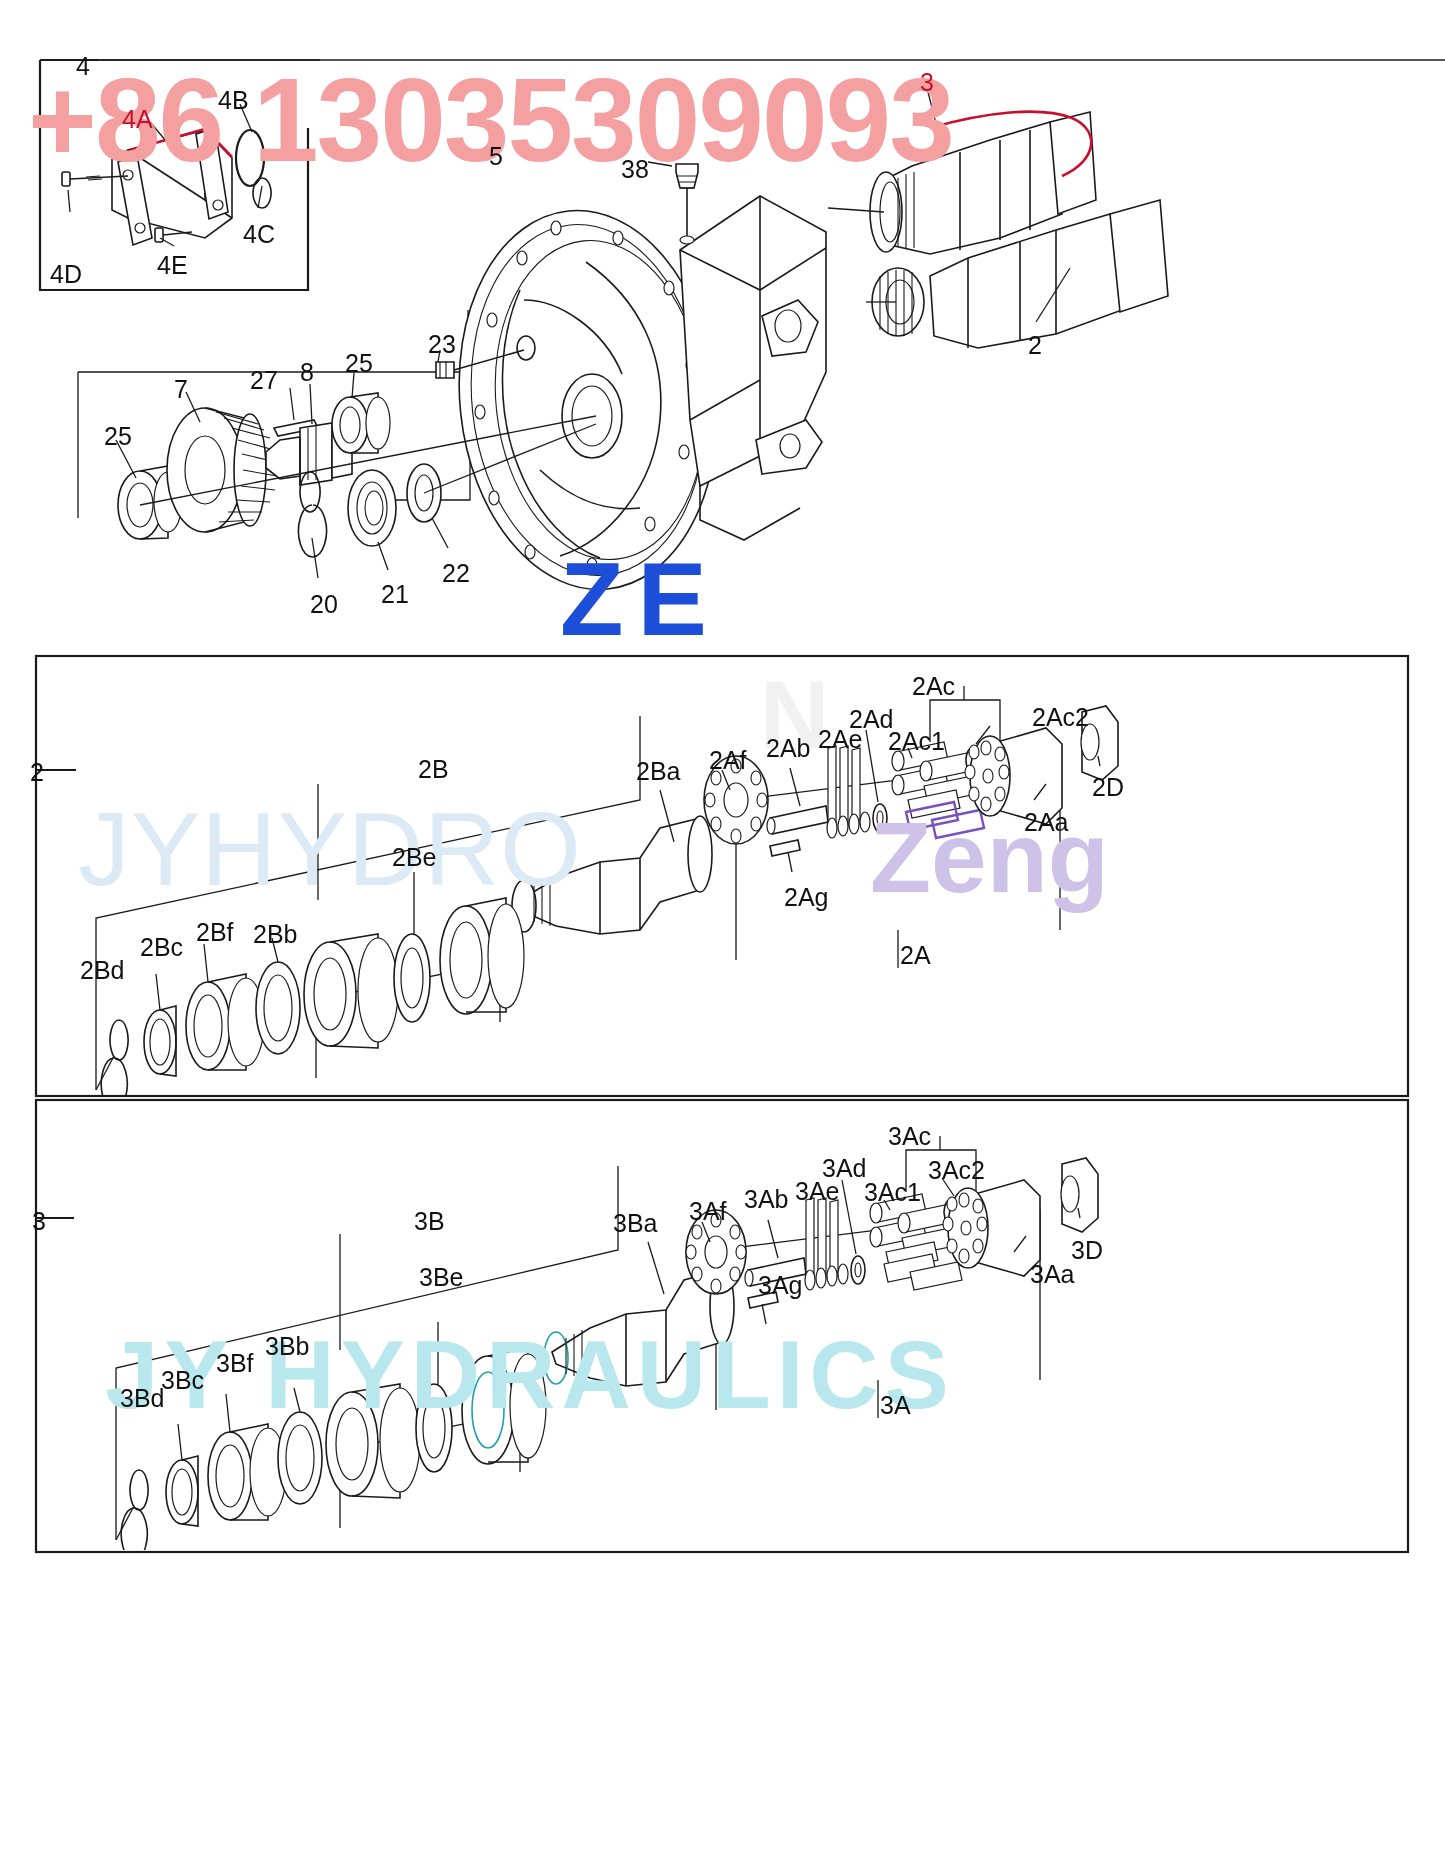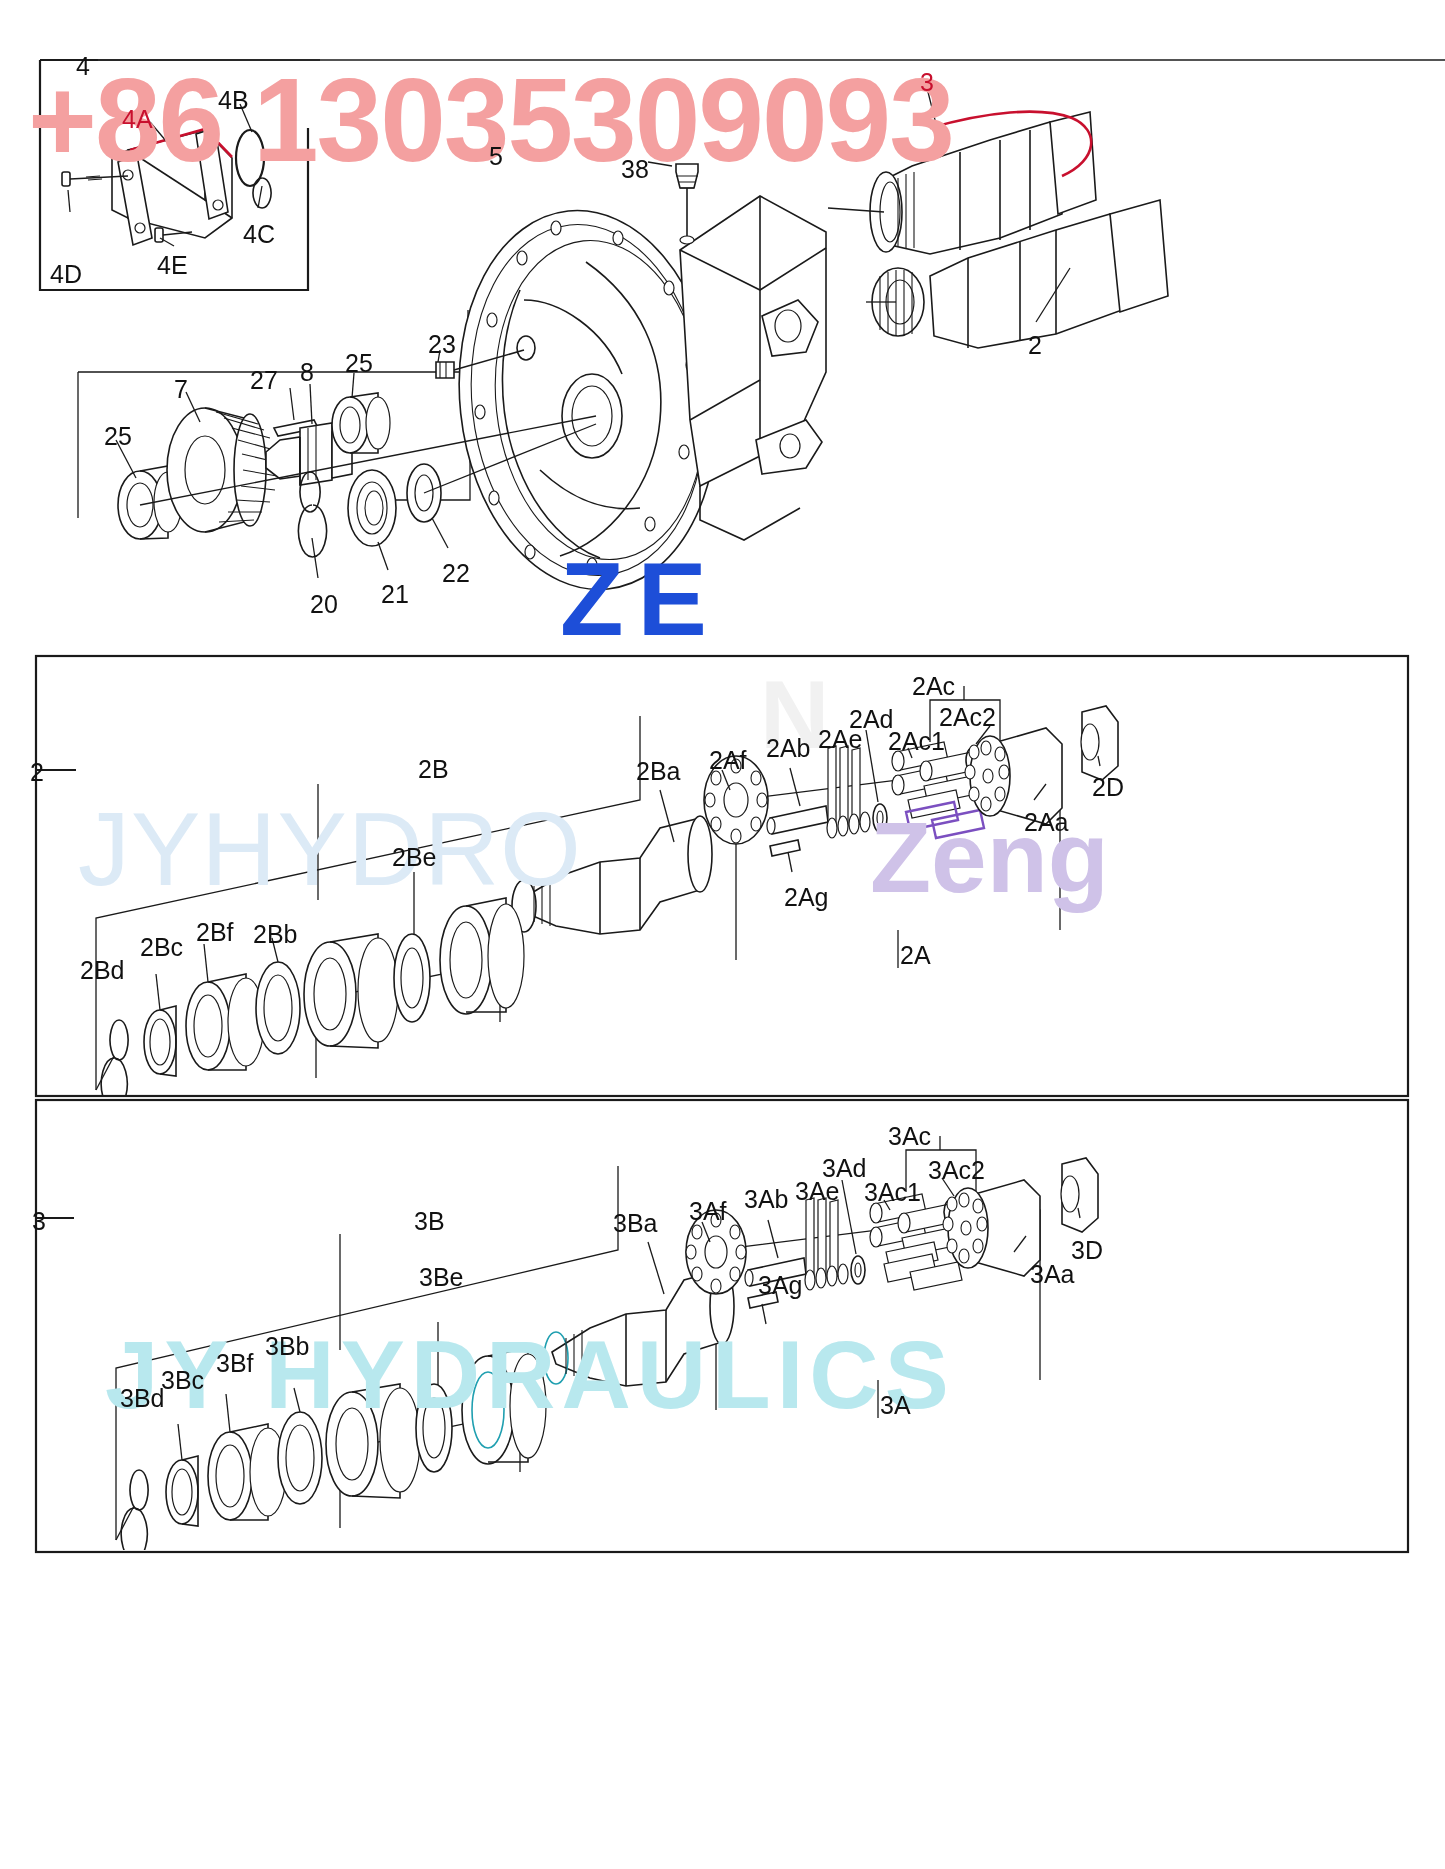--- a/index.html
+++ b/index.html
@@ -596,21 +596,21 @@
       <div class="lbl" style="left: 442px; top: 561px;">22</div>
       <div class="lbl" style="left: 30px; top: 760px;">2</div>
       <div class="lbl" style="left: 418px; top: 757px;">2B</div>
       <div class="lbl" style="left: 636px; top: 759px;">2Ba</div>
       <div class="lbl" style="left: 709px; top: 748px;">2Af</div>
       <div class="lbl" style="left: 766px; top: 736px;">2Ab</div>
       <div class="lbl" style="left: 818px; top: 727px;">2Ae</div>
       <div class="lbl" style="left: 849px; top: 707px;">2Ad</div>
       <div class="lbl" style="left: 912px; top: 674px;">2Ac</div>
       <div class="lbl" style="left: 888px; top: 729px;">2Ac1</div>
-      <div class="lbl" style="left: 939px; top: 705px; text-align: right;">2Ac2</div>
+      <div class="lbl" style="left: 1032px; top: 705px; text-align: right;">2Ac2</div>
       <div class="lbl" style="left: 1092px; top: 775px;">2D</div>
       <div class="lbl" style="left: 1024px; top: 810px;">2Aa</div>
       <div class="lbl" style="left: 784px; top: 885px;">2Ag</div>
       <div class="lbl" style="left: 900px; top: 943px;">2A</div>
       <div class="lbl" style="left: 392px; top: 845px;">2Be</div>
       <div class="lbl" style="left: 253px; top: 922px;">2Bb</div>
       <div class="lbl" style="left: 196px; top: 920px;">2Bf</div>
       <div class="lbl" style="left: 140px; top: 935px;">2Bc</div>
       <div class="lbl" style="left: 80px; top: 958px;">2Bd</div>
       <div class="lbl" style="left: 32px; top: 1209px;">3</div>

